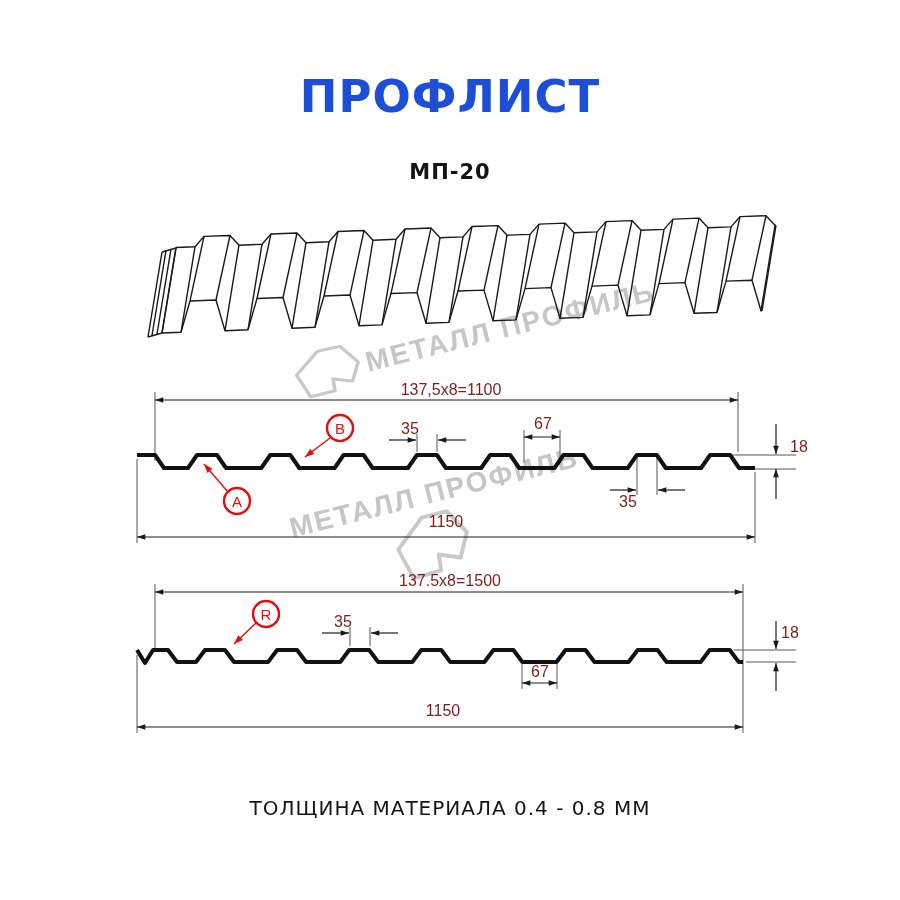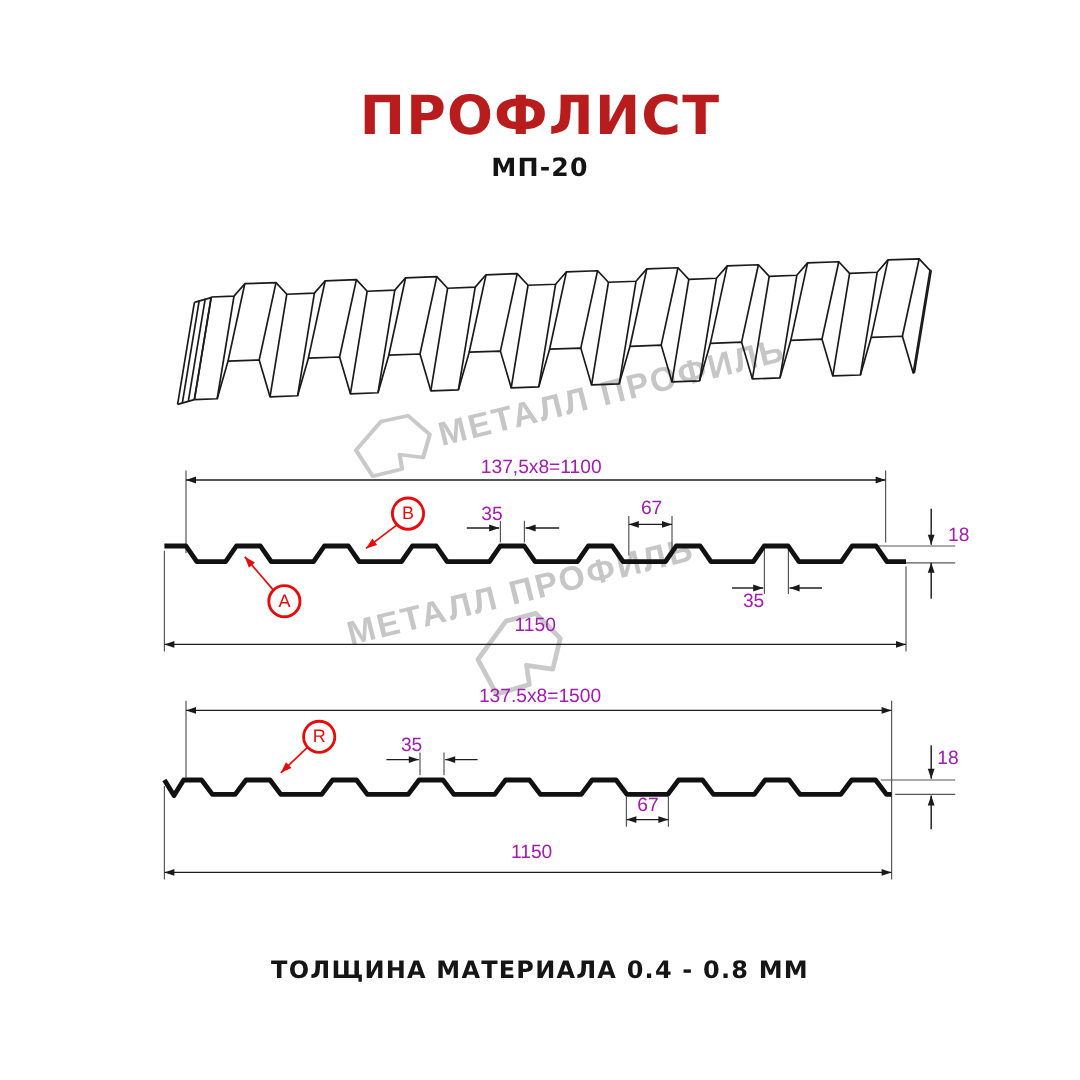--- a/index.html
+++ b/index.html
@@ -1,24 +1,24 @@
 <!DOCTYPE html>
 <html><head>
 <meta charset="utf-8">
 <style>
   html,body{margin:0;padding:0;background:#ffffff;}
   #stage{position:relative;width:900px;height:900px;background:#ffffff;overflow:hidden;
          font-family:"Liberation Sans",sans-serif;color:#1a1a1a;}
   .abs{position:absolute;}
   .ctr{transform:translate(-50%,-50%);white-space:nowrap;}
-  .title{font-family:"DejaVu Sans",sans-serif;font-weight:800;font-size:45px;letter-spacing:1px;color:#b91c1c;}
-  .subtitle{font-family:"DejaVu Sans",sans-serif;font-weight:600;font-size:21px;letter-spacing:1px;color:#141414;}
-  .dim{font-family:"Liberation Sans",sans-serif;font-size:16px;color:#a21caf;}
+  .title{font-family:"DejaVu Sans",sans-serif;font-weight:800;font-size:45px;letter-spacing:1px;color:#1d4ed8;}
+  .subtitle{font-family:"DejaVu Sans",sans-serif;font-weight:600;font-size:21px;letter-spacing:1px;color:#141414;margin-top:32px;}
+  .dim{font-family:"Liberation Sans",sans-serif;font-size:16px;color:#7f1d1d;}
   .callout-letter{font-family:"Liberation Sans",sans-serif;font-size:15px;color:#e60c0c;}
-  .footer-note{font-family:"DejaVu Sans",sans-serif;font-weight:700;font-size:20px;letter-spacing:1px;color:#151515;}
+  .footer-note{font-family:"DejaVu Sans",sans-serif;font-weight:400;font-size:20px;letter-spacing:1px;color:#151515;}
   .wm-text{font-family:"Liberation Sans",sans-serif;font-weight:bold;font-size:28px;letter-spacing:2px;
            color:#c6c6c6;transform-origin:0 50%;}
   svg{position:absolute;left:0;top:0;}
 </style>
 </head>
 <body>
 
 <div id="stage">
 
   <div class="abs" style="left:0;top:0;width:900px;height:900px;">

